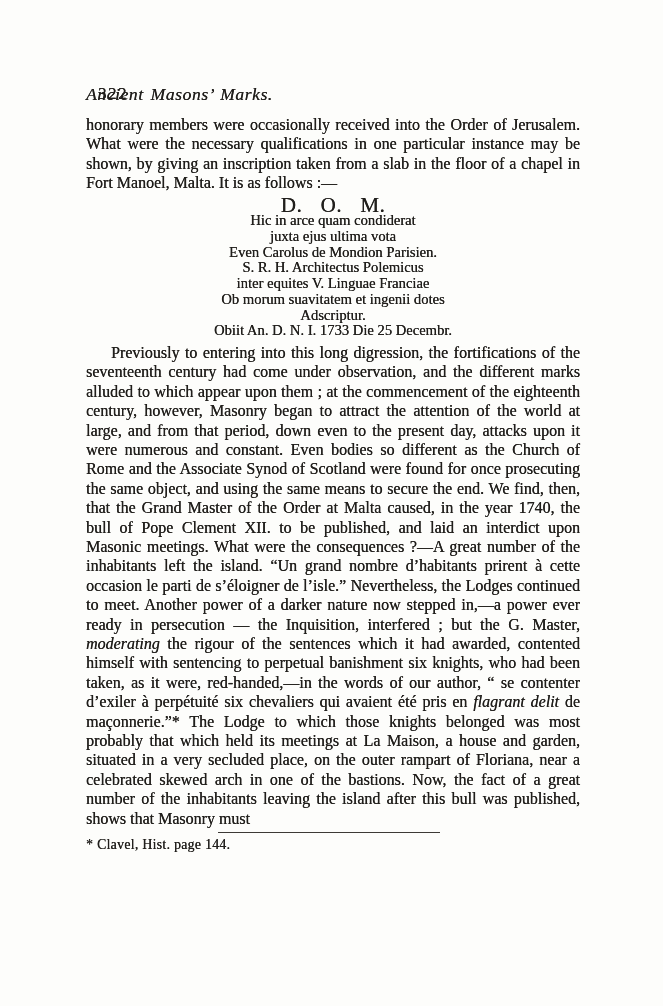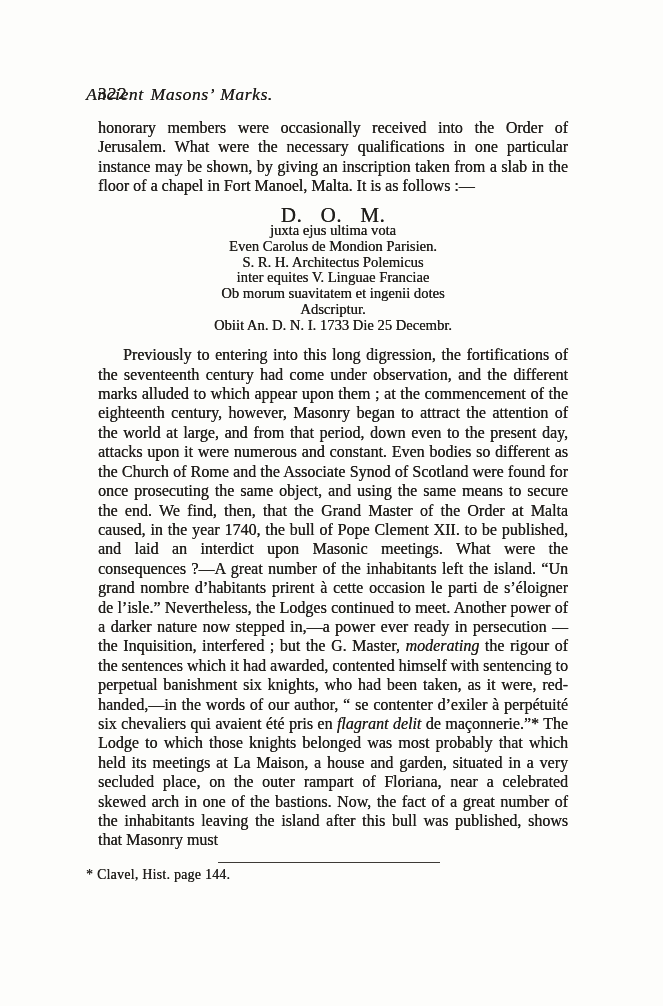--- a/index.html
+++ b/index.html
@@ -27,21 +27,21 @@
     position:absolute; left:12px; top:0;
     font-size:17px; letter-spacing:1.5px;
   }
   .running-title {
     font-style:italic;
     font-size:17.5px;
     letter-spacing:0.6px;
     word-spacing:2px;
   }
   .para {
-    margin:12px;
+    margin:0;
     font-size:16px;
     line-height:19.4px;
     text-align:justify;
   }
   .para-continuation { text-indent:0; }
   .para-main { text-indent:25px; }
   .inscription {
     text-align:center;
     font-size:14.6px;
     line-height:15.7px;
@@ -73,20 +73,21 @@
 
   <div class="page-header">
     <span class="page-number">322</span>
     <div class="running-title">Ancient Masons’ Marks.</div>
   </div>
 
   <p class="para para-continuation">honorary members were occasionally received into the Order of Jerusalem.  What were the necessary qualifications in one particular instance may be shown, by giving an inscription taken from a slab in the floor of a chapel in Fort Manoel, Malta.  It is as follows :—</p>
 
   <div class="inscription">
     <div class="insc-line">D. O. M.</div>
+    <div class="insc-line">Hic in arce quam condiderat</div>
     <div class="insc-line">juxta ejus ultima vota</div>
     <div class="insc-line">Even Carolus de Mondion Parisien.</div>
     <div class="insc-line">S. R. H. Architectus Polemicus</div>
     <div class="insc-line">inter equites V. Linguae Franciae</div>
     <div class="insc-line">Ob morum suavitatem et ingenii dotes</div>
     <div class="insc-line">Adscriptur.</div>
     <div class="insc-line">Obiit An. D. N. I. 1733 Die 25 Decembr.</div>
   </div>
 
   <p class="para para-main">

